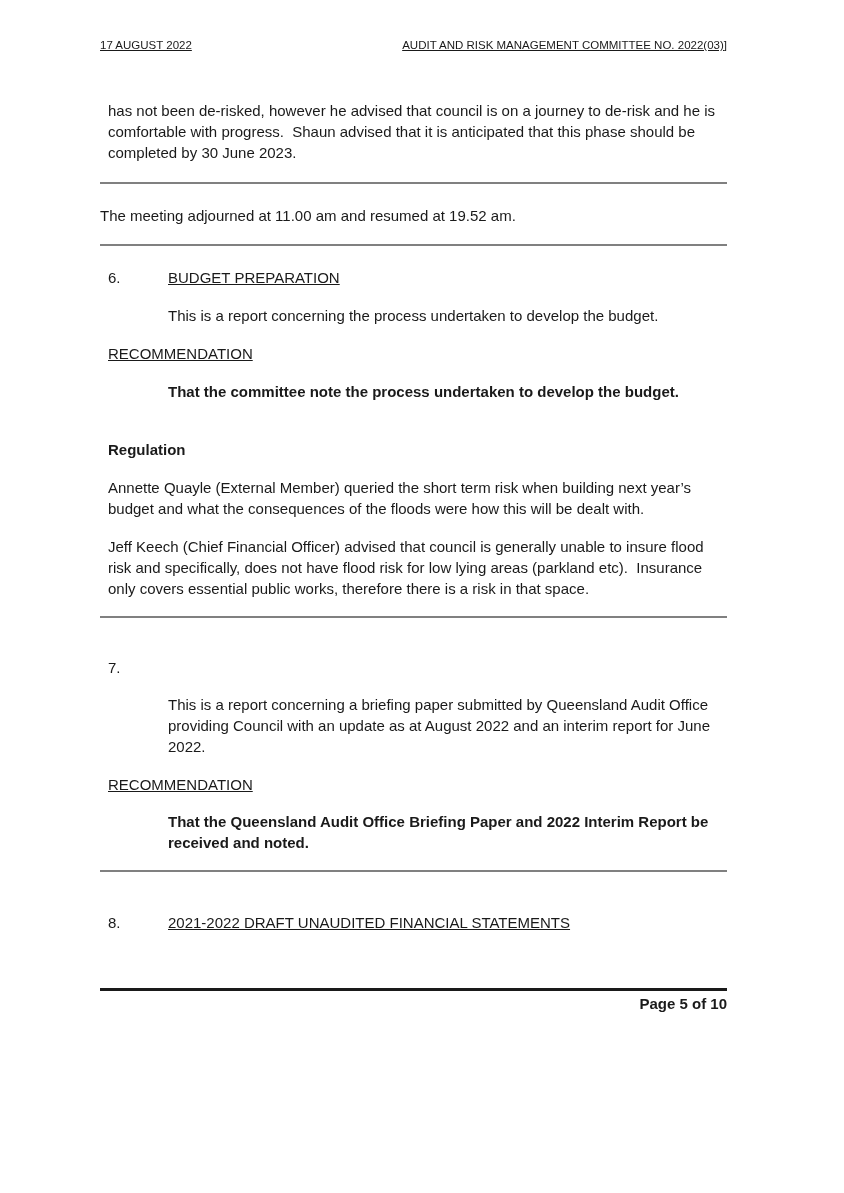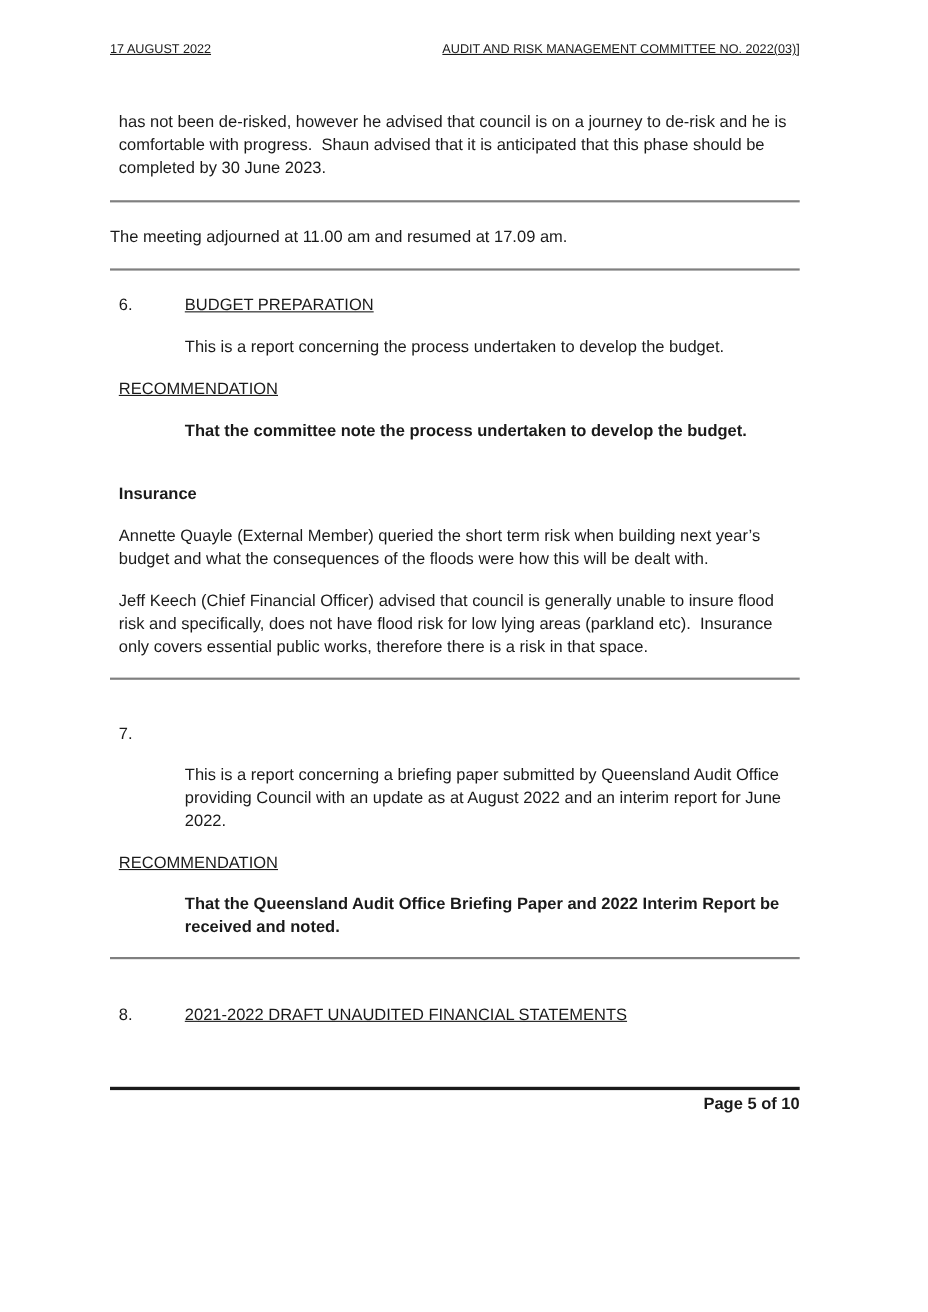--- a/index.html
+++ b/index.html
@@ -87,33 +87,33 @@
 
   <div class="hdr-row">
     <span class="u">17 AUGUST 2022</span>
     <span class="u">AUDIT AND RISK MANAGEMENT COMMITTEE NO. 2022(03)]</span>
   </div>
 
   <p class="ind1 mt-para1">has not been de-risked, however he advised that council is on a journey to de-risk and he is comfortable with progress.  Shaun advised that it is anticipated that this phase should be completed by 30 June 2023.</p>
 
   <div class="rule mt-hr1"></div>
 
-  <p class="mt-adj">The meeting adjourned at 11.00 am and resumed at 17.09 am.</p>
+  <p class="mt-adj">The meeting adjourned at 11.00 am and resumed at 19.52 am.</p>
 
   <div class="rule mt-hr2"></div>
 
   <div>
     <div class="item-row mt-sec6">
       <span class="item-num">6.</span>
       <span class="item-title u">BUDGET PREPARATION</span>
     </div>
     <p class="ind2 mt-sum">This is a report concerning the process undertaken to develop the budget.</p>
     <p class="ind1 u mt-sum">RECOMMENDATION</p>
     <p class="ind2 b mt-sum">That the committee note the process undertaken to develop the budget.</p>
-    <p class="ind1 b mt-disc">Insurance</p>
+    <p class="ind1 b mt-disc">Regulation</p>
     <p class="ind1 mt-sum">Annette Quayle (External Member) queried the short term risk when building next year’s budget and what the consequences of the floods were how this will be dealt with.</p>
     <p class="ind1 mt-sum">Jeff Keech (Chief Financial Officer) advised that council is generally unable to insure flood risk and specifically, does not have flood risk for low lying areas (parkland etc).  Insurance only covers essential public works, therefore there is a risk in that space.</p>
   </div>
 
   <div class="rule mt-hr3"></div>
 
   <div>
     <div class="item-row mt-sec7">
       <span class="item-num">7.</span>
     </div>

